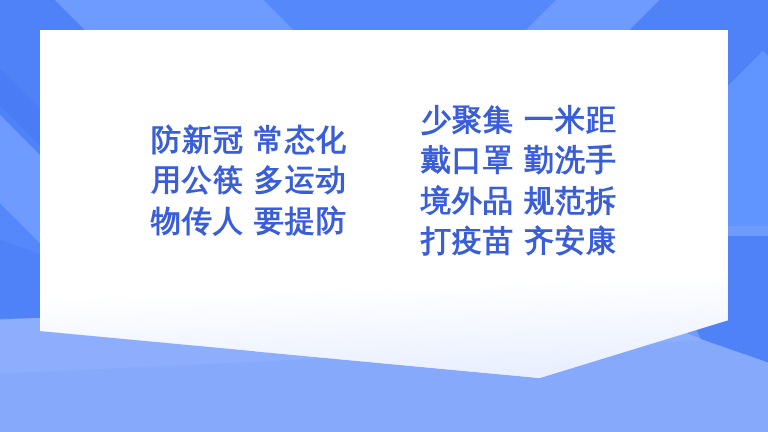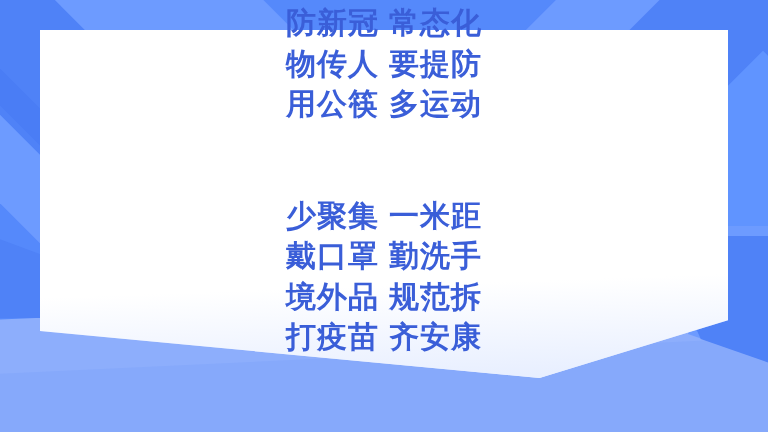--- a/index.html
+++ b/index.html
@@ -165,21 +165,20 @@
   .slogans {
     position: absolute;
     left: 40px;
     top: 30px;
     width: 688px;
     height: 300px;
     display: flex;
     justify-content: center;
     align-items: center;
     gap: 74px;
-    flex-direction: column;
   }
 
   .slogan-col {
     display: flex;
     flex-direction: column;
     gap: 3px;
   }
 
   .slogan-line {
     font-family: "Liberation Sans", "DejaVu Sans", sans-serif;
@@ -220,22 +219,22 @@
   <div class="bg-shape bg-br-wedge2"></div>
   <div class="bg-shape bg-br-wedge"></div>
 
   <div class="card"></div>
   <div class="card-shade"></div>
 
   <div class="slogans">
 
     <div class="slogan-col">
       <div class="slogan-line"><span>防新冠</span><span class="gap"></span><span>常态化</span></div>
+      <div class="slogan-line"><span>用公筷</span><span class="gap"></span><span>多运动</span></div>
       <div class="slogan-line"><span>物传人</span><span class="gap"></span><span>要提防</span></div>
-      <div class="slogan-line"><span>用公筷</span><span class="gap"></span><span>多运动</span></div>
     </div>
 
     <div class="slogan-col">
       <div class="slogan-line"><span>少聚集</span><span class="gap"></span><span>一米距</span></div>
       <div class="slogan-line"><span>戴口罩</span><span class="gap"></span><span>勤洗手</span></div>
       <div class="slogan-line"><span>境外品</span><span class="gap"></span><span>规范拆</span></div>
       <div class="slogan-line"><span>打疫苗</span><span class="gap"></span><span>齐安康</span></div>
     </div>
 
   </div>

